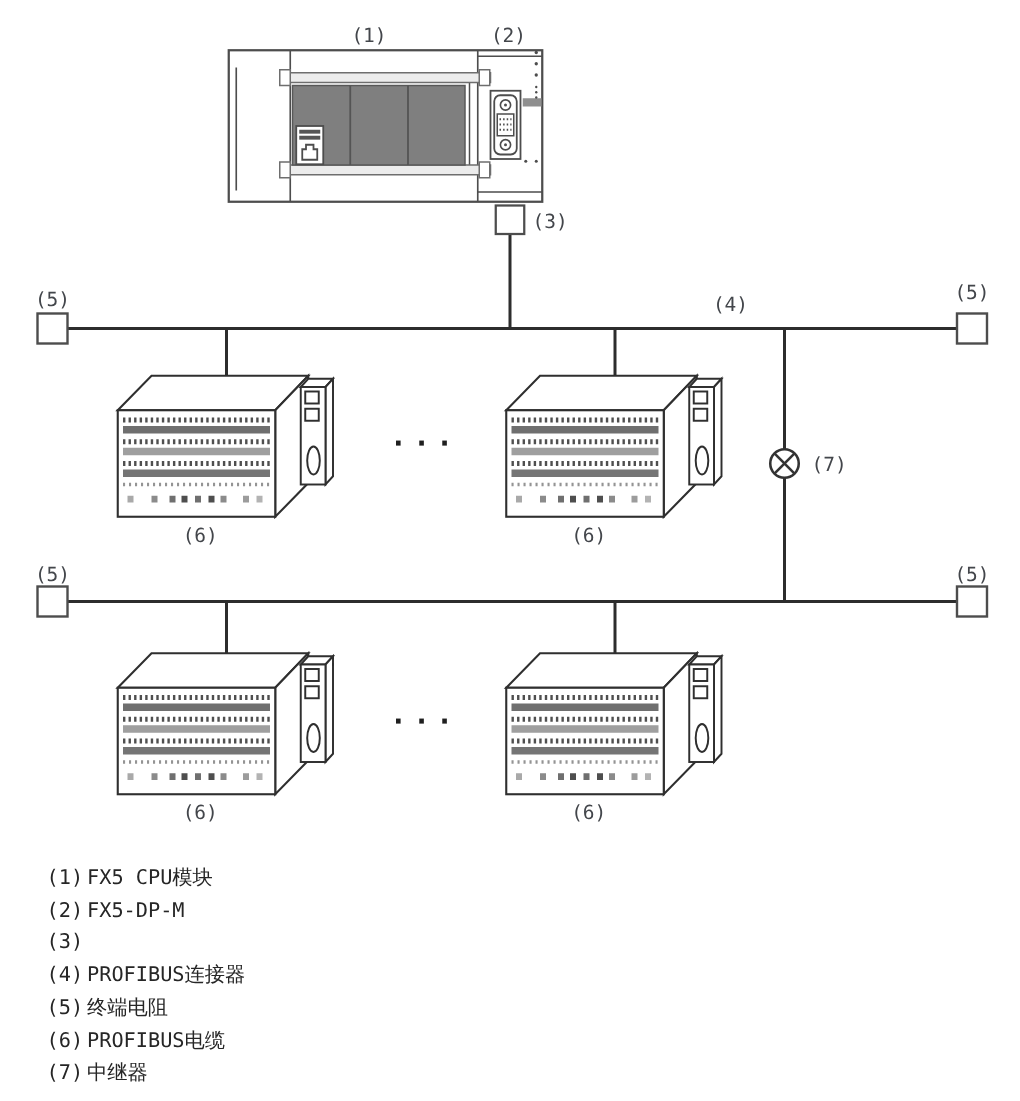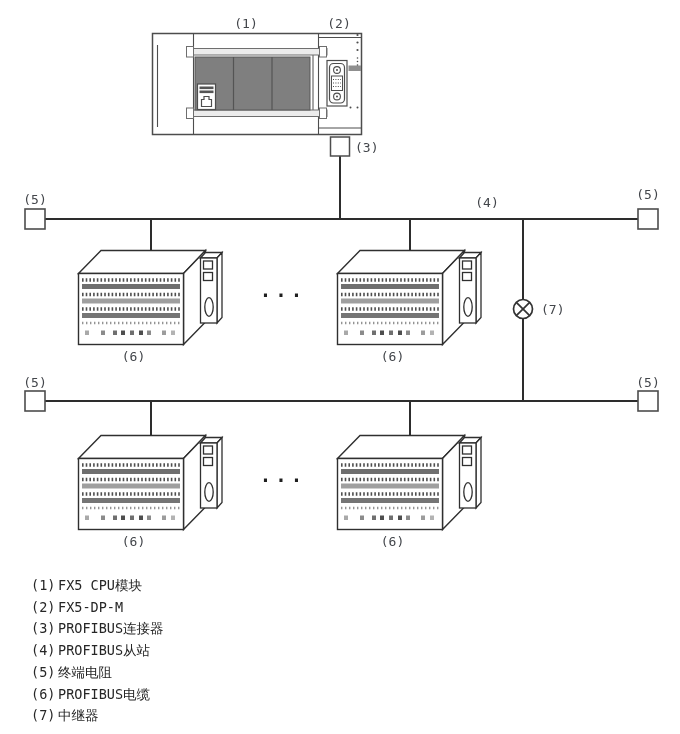--- a/index.html
+++ b/index.html
@@ -194,25 +194,24 @@
     <div class="legend-row">
       <span class="legend-num">(1)</span>
       <span class="legend-label">FX5 CPU模块</span>
     </div>
     <div class="legend-row">
       <span class="legend-num">(2)</span>
       <span class="legend-label">FX5-DP-M</span>
     </div>
     <div class="legend-row">
       <span class="legend-num">(3)</span>
+    </div>
+    <div class="legend-row">
+      <span class="legend-num">(4)</span>
       <span class="legend-label">PROFIBUS连接器</span>
-    </div>
-    <div class="legend-row">
-      <span class="legend-num">(4)</span>
-      <span class="legend-label">PROFIBUS从站</span>
     </div>
     <div class="legend-row">
       <span class="legend-num">(5)</span>
       <span class="legend-label">终端电阻</span>
     </div>
     <div class="legend-row">
       <span class="legend-num">(6)</span>
       <span class="legend-label">PROFIBUS电缆</span>
     </div>
     <div class="legend-row">

